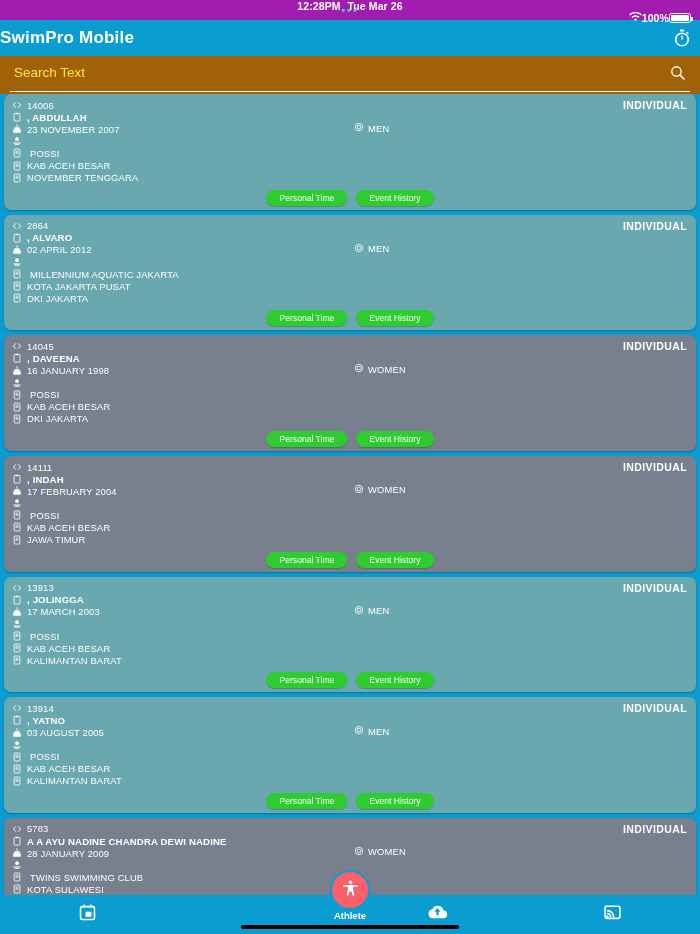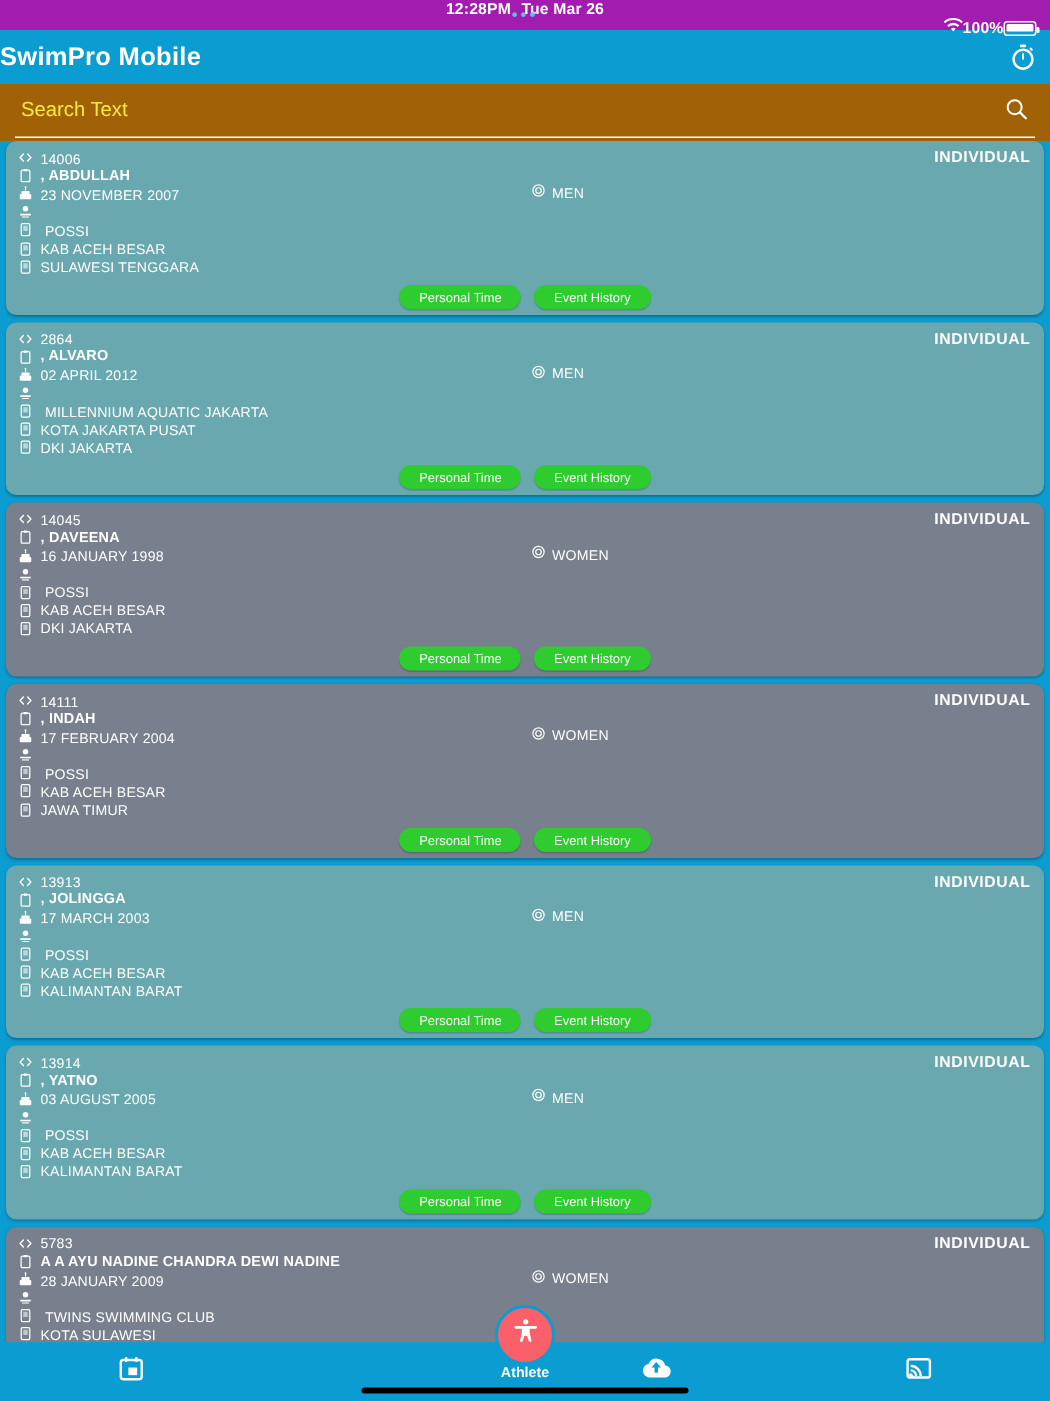--- a/index.html
+++ b/index.html
@@ -260,21 +260,21 @@
         </span>
         <span class="txt">KAB ACEH BESAR</span>
       </div>
       <div class="row ">
         <span class="ico">
           <svg width="10" height="10" viewBox="0 0 24 24">
             <rect x="5.2" y="2.4" width="13.6" height="19.2" rx="2" fill="none" stroke="#fff" stroke-width="2"></rect>
             <rect x="8.4" y="6" width="7.2" height="8.4" fill="#fff" opacity=".55"></rect>
           </svg>
         </span>
-        <span class="txt">SULAWESI TENGGARA</span>
+        <span class="txt">NOVEMBER TENGGARA</span>
       </div>
       <div class="midcol">
         <span class="ico"><svg width="10" height="10" viewBox="0 0 24 24">
             <circle cx="12" cy="12" r="9" fill="none" stroke="#fff" stroke-width="1.9"></circle>
             <circle cx="12" cy="12" r="4.4" fill="none" stroke="#fff" stroke-width="1.9"></circle>
           </svg></span>
         <span>MEN</span>
       </div>
       <div class="btnrow">
         <button class="pill">Personal Time</button>

